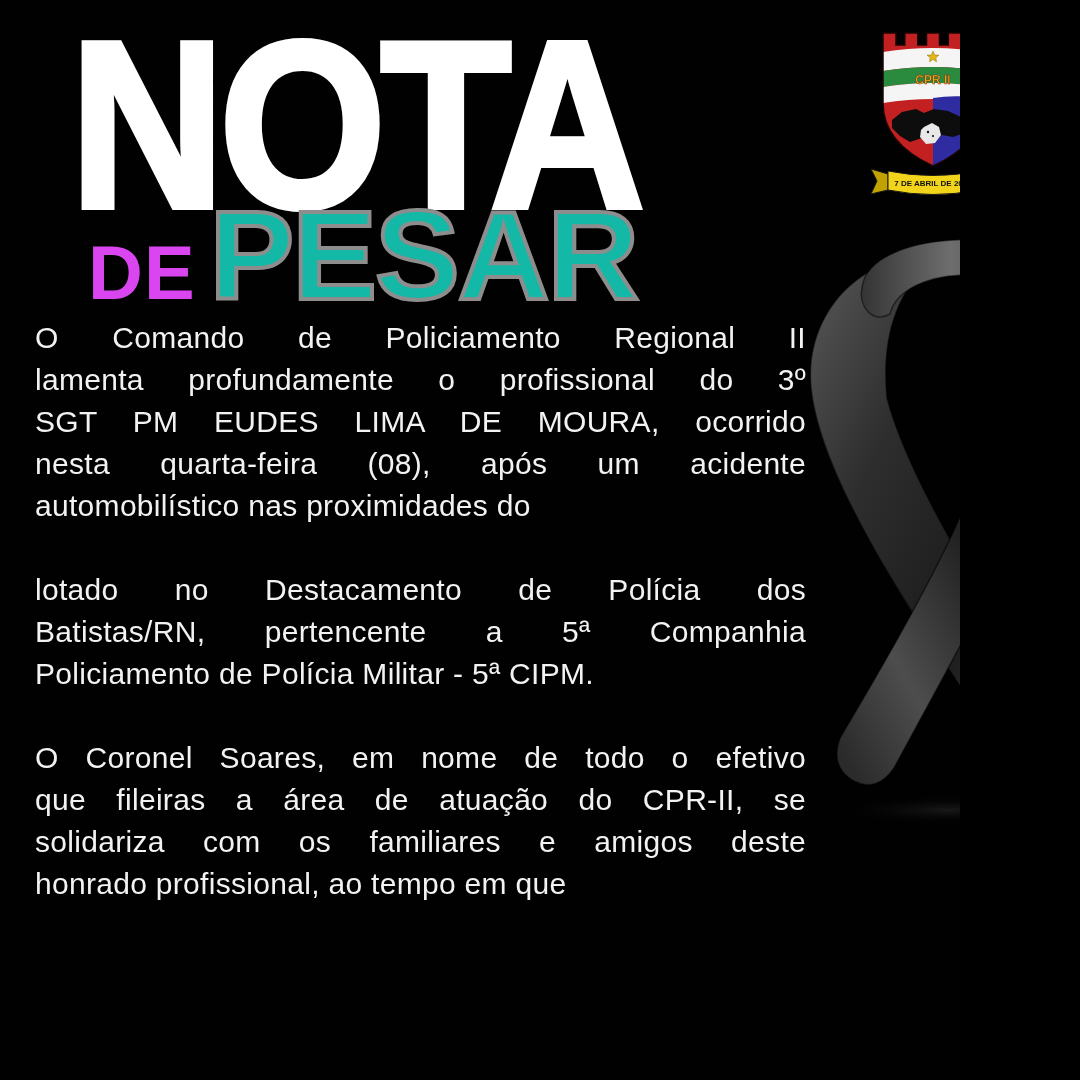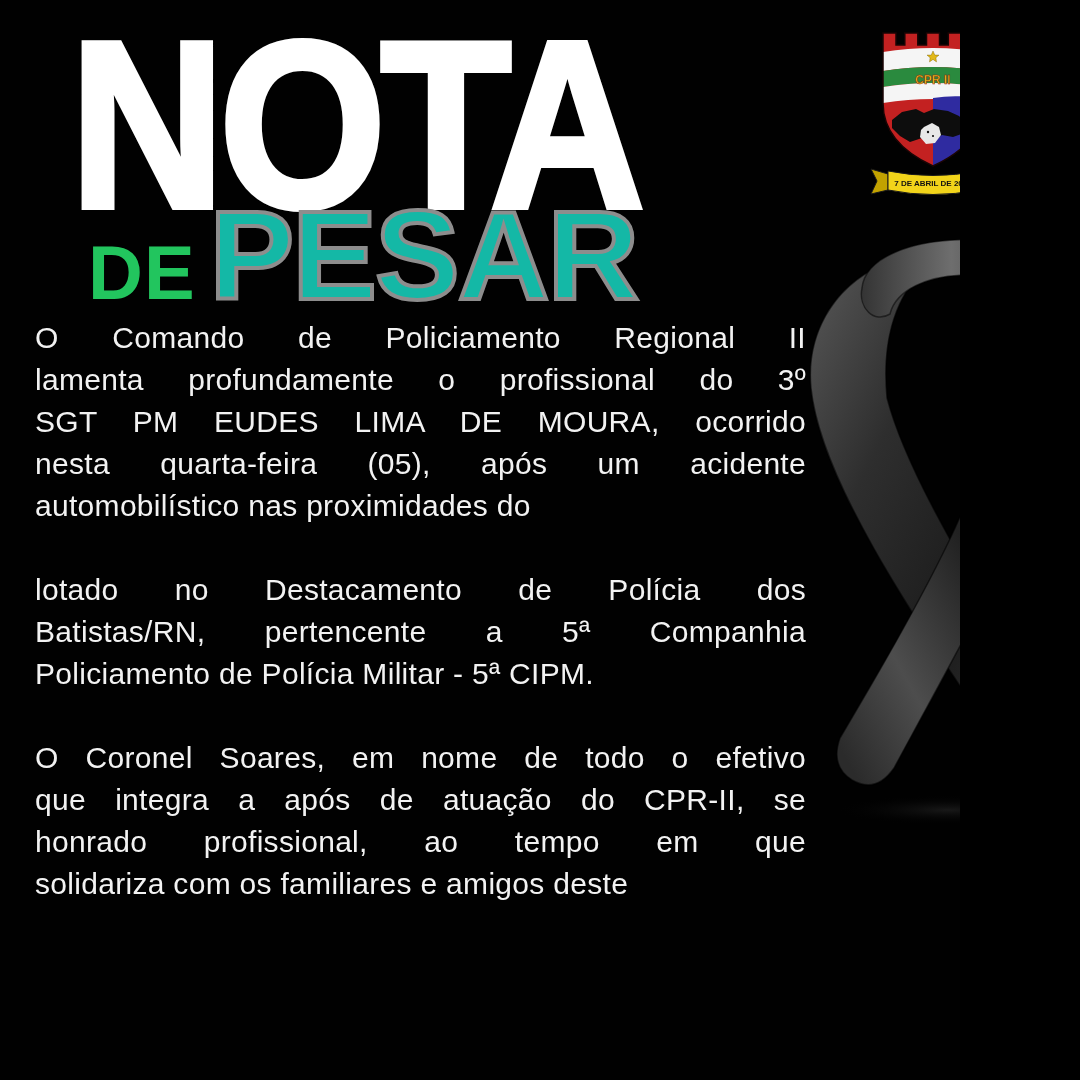--- a/index.html
+++ b/index.html
@@ -15,21 +15,21 @@
     color:#ffffff;-webkit-text-stroke:6px #ffffff;
     letter-spacing:-6px;
     transform:scaleX(.90);transform-origin:left top;
     white-space:nowrap;
   }
   .title-row{
     position:absolute;left:88px;top:192px;
     display:flex;align-items:baseline;gap:14px;white-space:nowrap;
   }
   .de{
-    font-size:76px;font-weight:700;color:#22c55e;
+    font-size:76px;font-weight:700;color:#d946ef;
     letter-spacing:1px;line-height:1;
   }
   .pesar{
     font-size:127px;font-weight:900;color:#14b8a6;
     -webkit-text-stroke:4px #8d8d8d;
     letter-spacing:-2px;line-height:1;
   }
   
   .bodytext{
     position:absolute;left:35px;top:317px;width:779px;
@@ -53,33 +53,33 @@
   <div class="title-row">
     <span class="de">DE</span>
     <span class="pesar">PESAR</span>
   </div>
 
   <div class="bodytext">
       <div class="para">
         <div class="line">O Comando de Policiamento Regional II</div>
         <div class="line">lamenta profundamente o profissional do 3º</div>
         <div class="line">SGT PM EUDES LIMA DE MOURA, ocorrido</div>
-        <div class="line">nesta quarta-feira (05), após um acidente</div>
+        <div class="line">nesta quarta-feira (08), após um acidente</div>
         <div class="line">automobilístico nas proximidades do</div>
       </div>
       <div class="para">
         <div class="line">lotado no Destacamento de Polícia dos</div>
         <div class="line">Batistas/RN, pertencente a 5ª Companhia</div>
         <div class="line">Policiamento de Polícia Militar - 5ª CIPM.</div>
       </div>
       <div class="para">
         <div class="line">O Coronel Soares, em nome de todo o efetivo</div>
-        <div class="line">que integra a após de atuação do CPR-II, se</div>
+        <div class="line">que fileiras a área de atuação do CPR-II, se</div>
+        <div class="line">solidariza com os familiares e amigos deste</div>
         <div class="line">honrado profissional, ao tempo em que</div>
-        <div class="line">solidariza com os familiares e amigos deste</div>
       </div>
     </div>
 
   <svg class="badge" viewBox="0 0 150 175" xmlns="http://www.w3.org/2000/svg">
     <defs>
       <clipPath id="shieldClip">
         <path d="M25,5 H38 V17 H46.8 V5 H59.8 V17 H68.5 V5 H81.5 V17 H90.3 V5 H103.3 V17 H112 V5 H125 V75 Q125,115 75,138 Q25,115 25,75 Z"></path>
       </clipPath>
     </defs>
 

